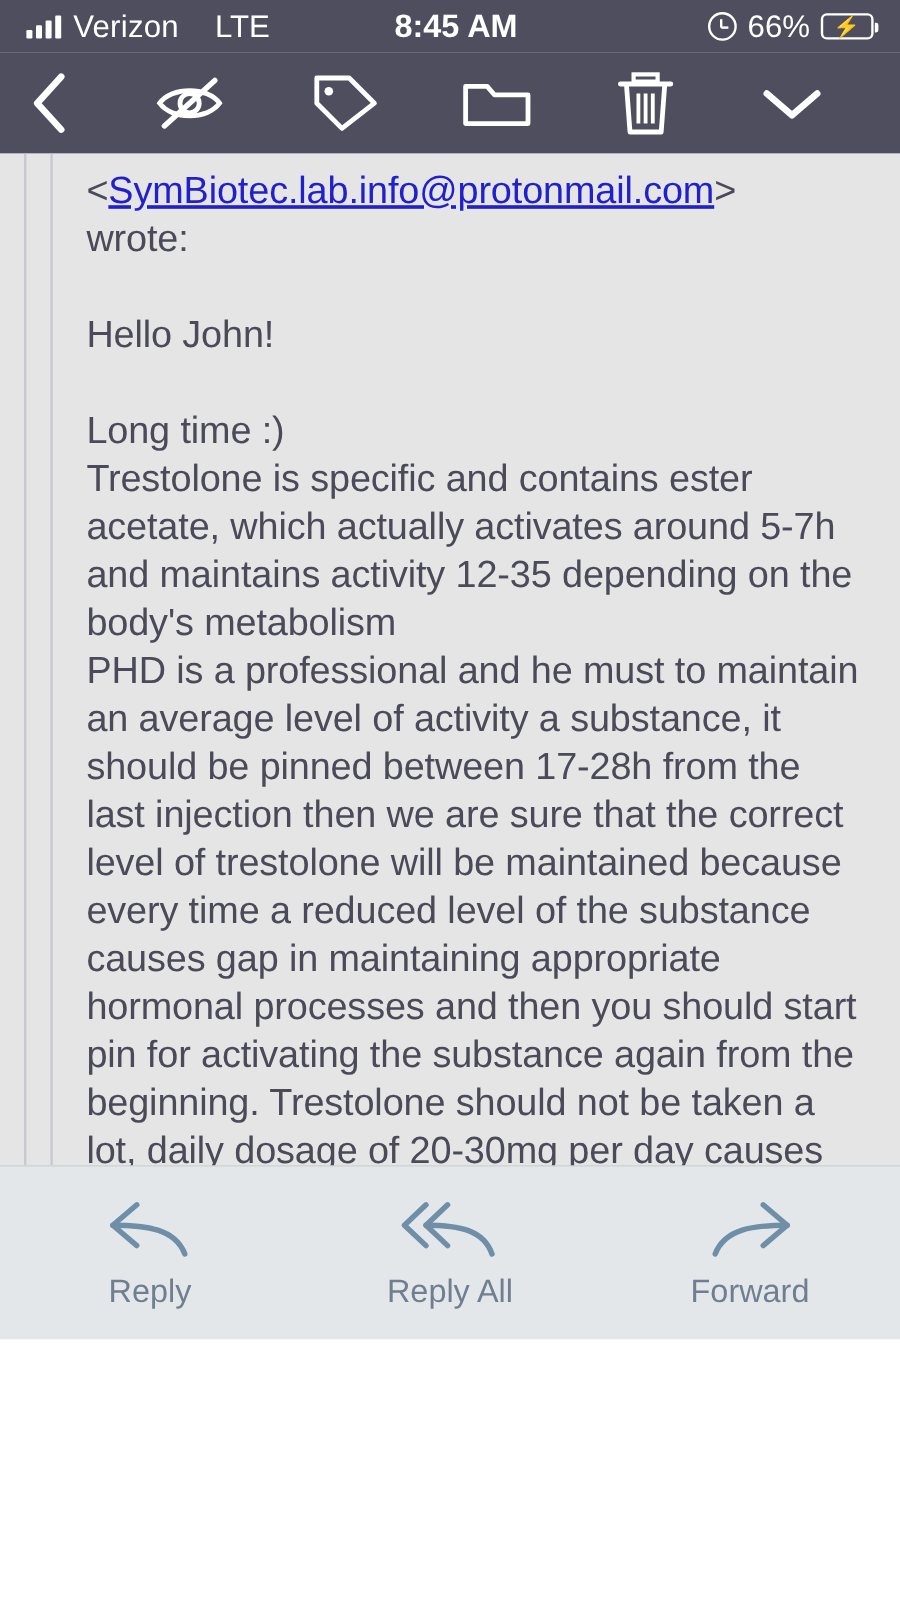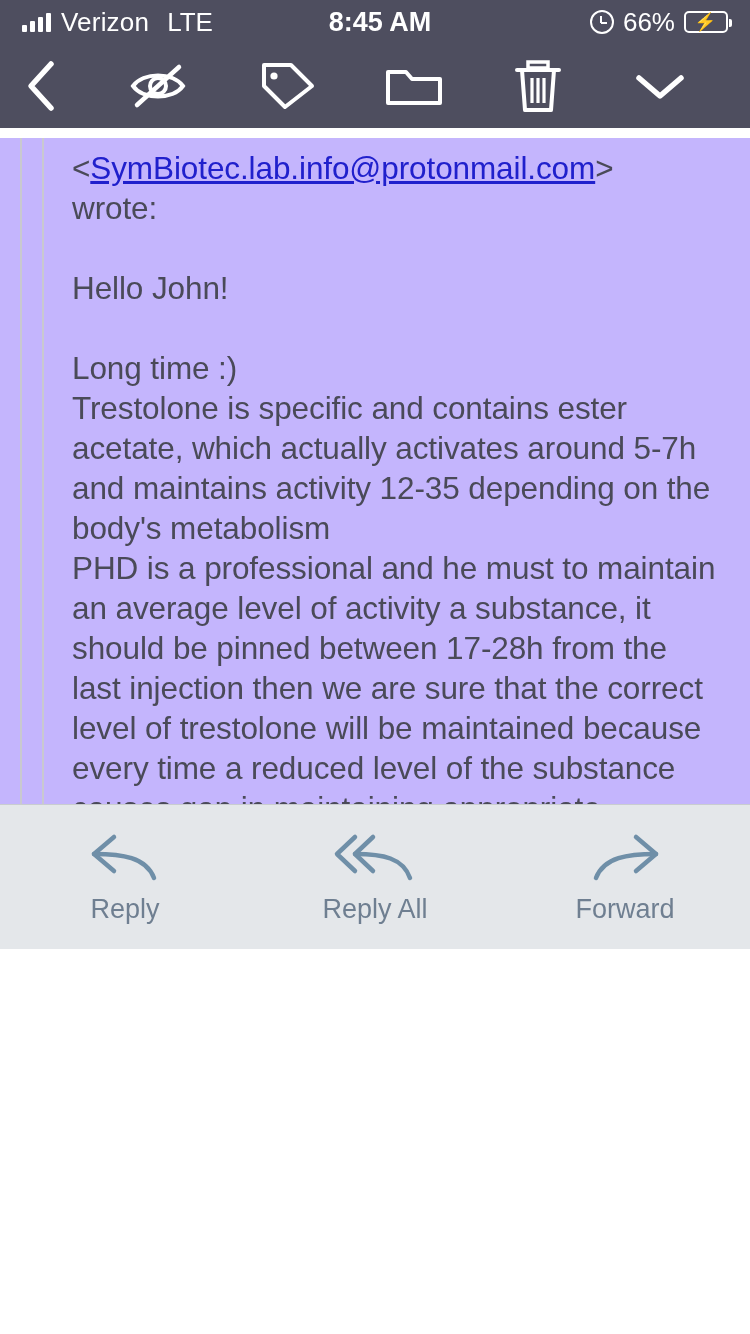--- a/index.html
+++ b/index.html
@@ -4,21 +4,21 @@
 <style>
   * { margin:0; padding:0; box-sizing:border-box; }
   html, body {
     width:750px; height:1334px;
     font-family:"Liberation Sans", sans-serif;
     background:#ffffff;
     overflow:hidden;
   }
   .phone {
     position:relative;
-    width:750px; height:949px;
+    width:750px; height:1116px;
     display:flex; flex-direction:column;
     background:#ffffff;
   }
 
   
   .status-bar {
     height:44px;
     background:#4e4e5f;
     color:#ffffff;
     display:flex; align-items:center;
@@ -28,21 +28,21 @@
     flex:none;
   }
   .status-left { display:flex; align-items:center; gap:10px; }
   .signal-bars { display:flex; align-items:flex-end; gap:3px; height:20px; }
   .signal-bars i { display:block; width:5px; background:#ffffff; border-radius:1px; }
   .signal-bars i:nth-child(1){height:7px;}
   .signal-bars i:nth-child(2){height:11px;}
   .signal-bars i:nth-child(3){height:15px;}
   .signal-bars i:nth-child(4){height:19px;}
   .carrier { font-size:26px; letter-spacing:0.2px; }
-  .lte { font-size:26px; margin-left:8px; }
+  .lte { font-size:26px; margin-left:20px; }
   .status-time {
     position:absolute; left:0; right:0; text-align:center;
     font-size:27px; font-weight:bold; pointer-events:none;padding-left:10px;
   }
   .status-right {
     margin-left:auto; display:flex; align-items:center; gap:9px;
     font-size:26px;
   }
   .alarm-icon {
     width:24px; height:24px; border:2.5px solid #ffffff; border-radius:50%;
@@ -85,22 +85,21 @@
     flex:1; display:flex; align-items:center; justify-content:space-around;
     padding-right:4px;
   }
   .tb-btn { display:flex; align-items:center; justify-content:center; }
 
   
   .content {
     flex:1;
     position:relative;
     overflow:hidden;
-    background:#c4b5fd;
-    margin-top:10px;
+    background:#e5e5e5;
   }
   .quote-rails {
     position:absolute; top:0; bottom:0; left:0; width:56px;
   }
   .quote-rails span {
     position:absolute; top:0; bottom:0; width:2px; background:#c9c9cf;
   }
   .quote-rails span.r1 { left:20px; }
   .quote-rails span.r2 { left:42px; }
 

